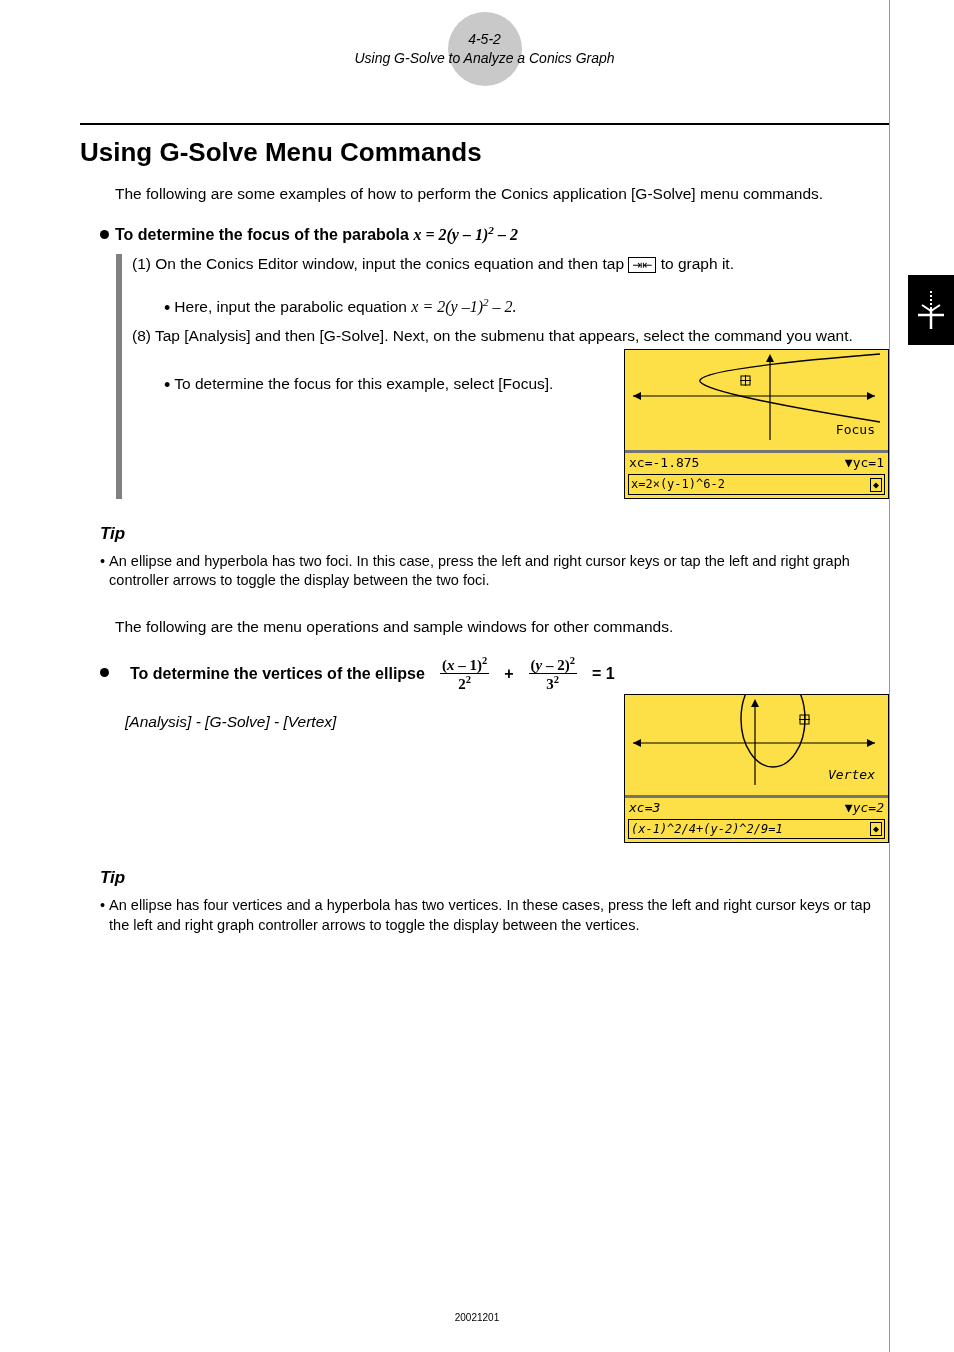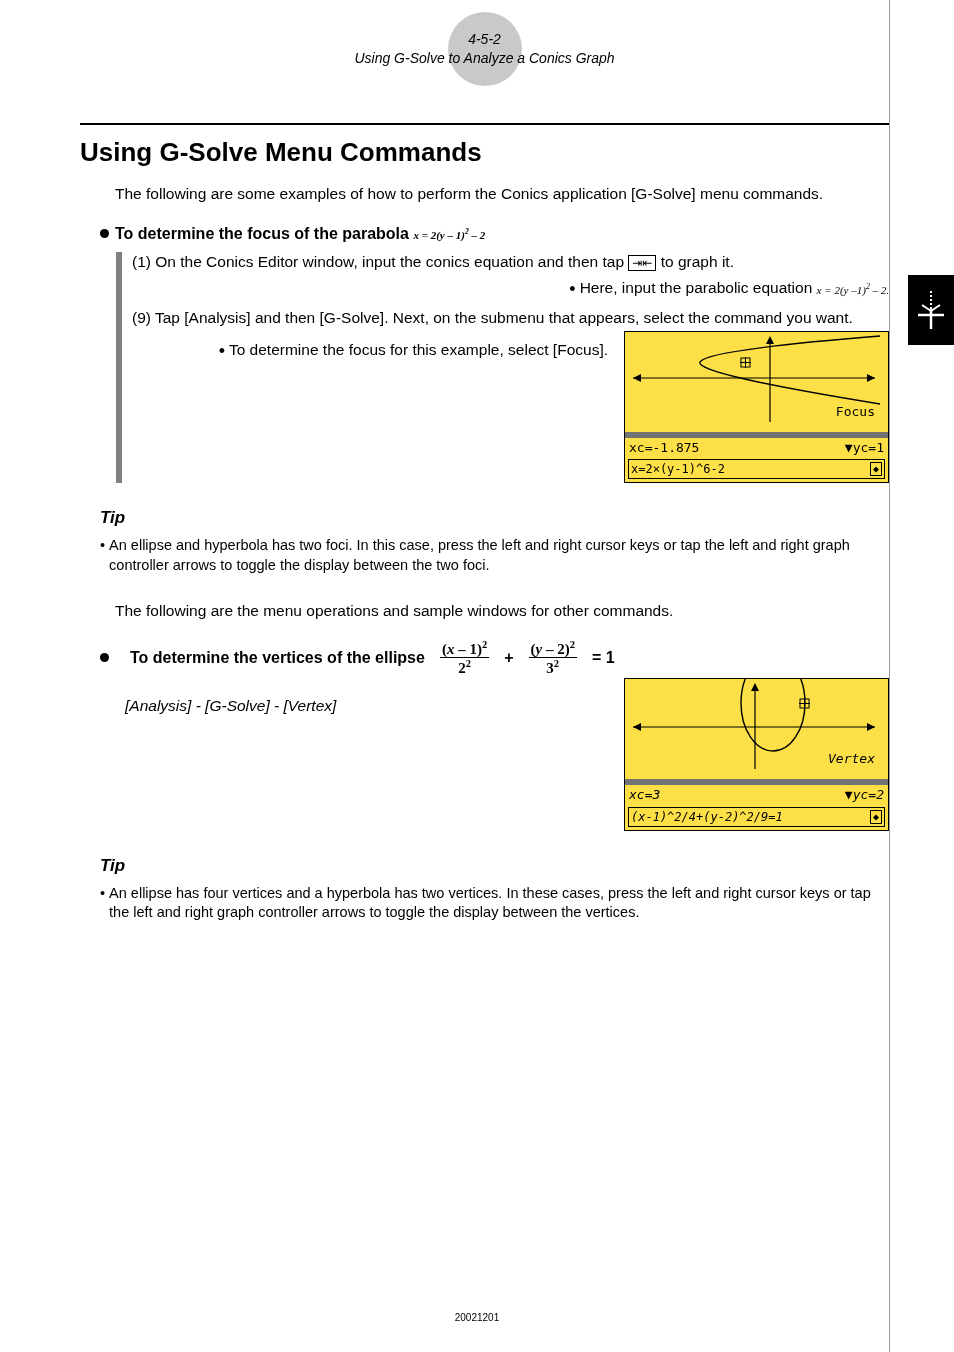--- a/index.html
+++ b/index.html
@@ -55,28 +55,28 @@
     font-size: 16px;
     margin: 0 0 8px 20px;
   }
   .bullet-heading .dot {
     display: inline-block;
     width: 9px; height: 9px;
     background: #000; border-radius: 50%;
     vertical-align: middle; margin-right: 6px;
     position: relative; top: -1px;
   }
-  .italicvar { font-style: italic; font-family: 'Times New Roman', serif; font-size: 11px; }
+  .italicvar { font-style: italic; font-family: 'Times New Roman', serif; font-size: 16px; }
   .steps {
     border-left: 6px solid #808080;
     margin-left: 36px;
     padding-left: 10px;
   }
   .step { margin-bottom: 6px; }
-  .substep { margin-left: 32px; margin-top: 4px; text-align: right; }
+  .substep { margin-left: 32px; margin-top: 20px; }
   .substep .sbullet { font-size: 18px; vertical-align: middle; margin-right: 4px; }
   .icon-box {
     display: inline-block;
     border: 1px solid #000;
     padding: 0 3px;
     font-size: 12px;
     line-height: 14px;
     vertical-align: middle;
   }
   .row-flex { display: flex; align-items: flex-start; gap: 16px; }
@@ -91,21 +91,21 @@
   }
   .screenshot .graph-area {
     height: 100px;
     position: relative;
     overflow: hidden;
   }
   .screenshot .status {
     display: flex;
     justify-content: space-between;
     padding: 1px 4px;
-    border-top: 6px solid #737373;
+    border-top: 3px solid #737373;
   }
   .screenshot .eqbar {
     border: 1px solid #000;
     margin: 2px 3px 3px 3px;
     display: flex;
     justify-content: space-between;
     align-items: center;
     padding: 1px 2px;
     font-size: 12px;
   }
@@ -194,21 +194,21 @@
     <span class="dot"></span><span>To determine the focus of the parabola </span><span class="italicvar"><i>x</i> = 2(<i>y</i> – 1)<sup>2</sup> – 2</span>
   </div>
 
   <div class="steps">
     <div class="step">
       <span>(1) On the Conics Editor window, input the conics equation and then tap </span><span class="icon-box">⇥⇤</span><span> to graph it.</span>
       <div class="substep">
         <span class="sbullet">•</span><span>Here, input the parabolic equation </span><span class="italicvar"><i>x</i> = 2(<i>y</i> –1)<sup>2</sup> – 2.</span>
       </div>
     </div>
-    <div class="step">(9) Tap [Analysis] and then [G-Solve]. Next, on the submenu that appears, select the command you want.</div>
+    <div class="step">(8) Tap [Analysis] and then [G-Solve]. Next, on the submenu that appears, select the command you want.</div>
     <div class="row-flex">
       <div class="text-col">
         <div class="substep">
           <span class="sbullet">•</span><span>To determine the focus for this example, select [Focus].</span>
         </div>
       </div>
 
       <div class="screenshot">
         <div class="graph-area">
           <svg width="258" height="100" viewBox="0 0 258 100">

